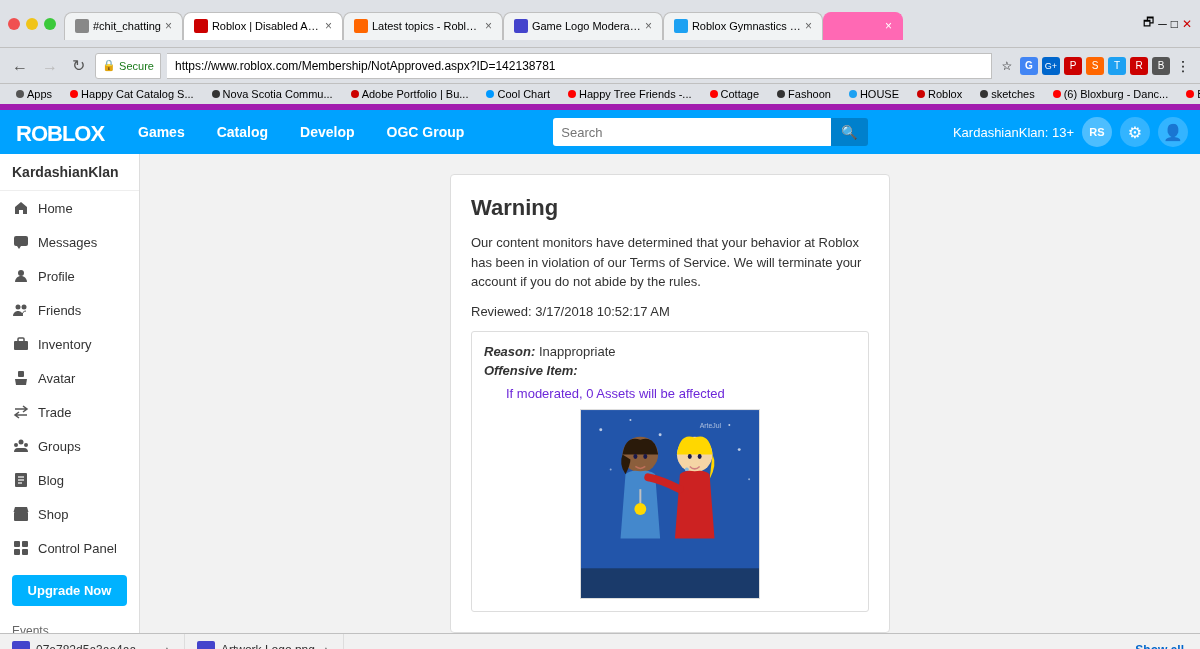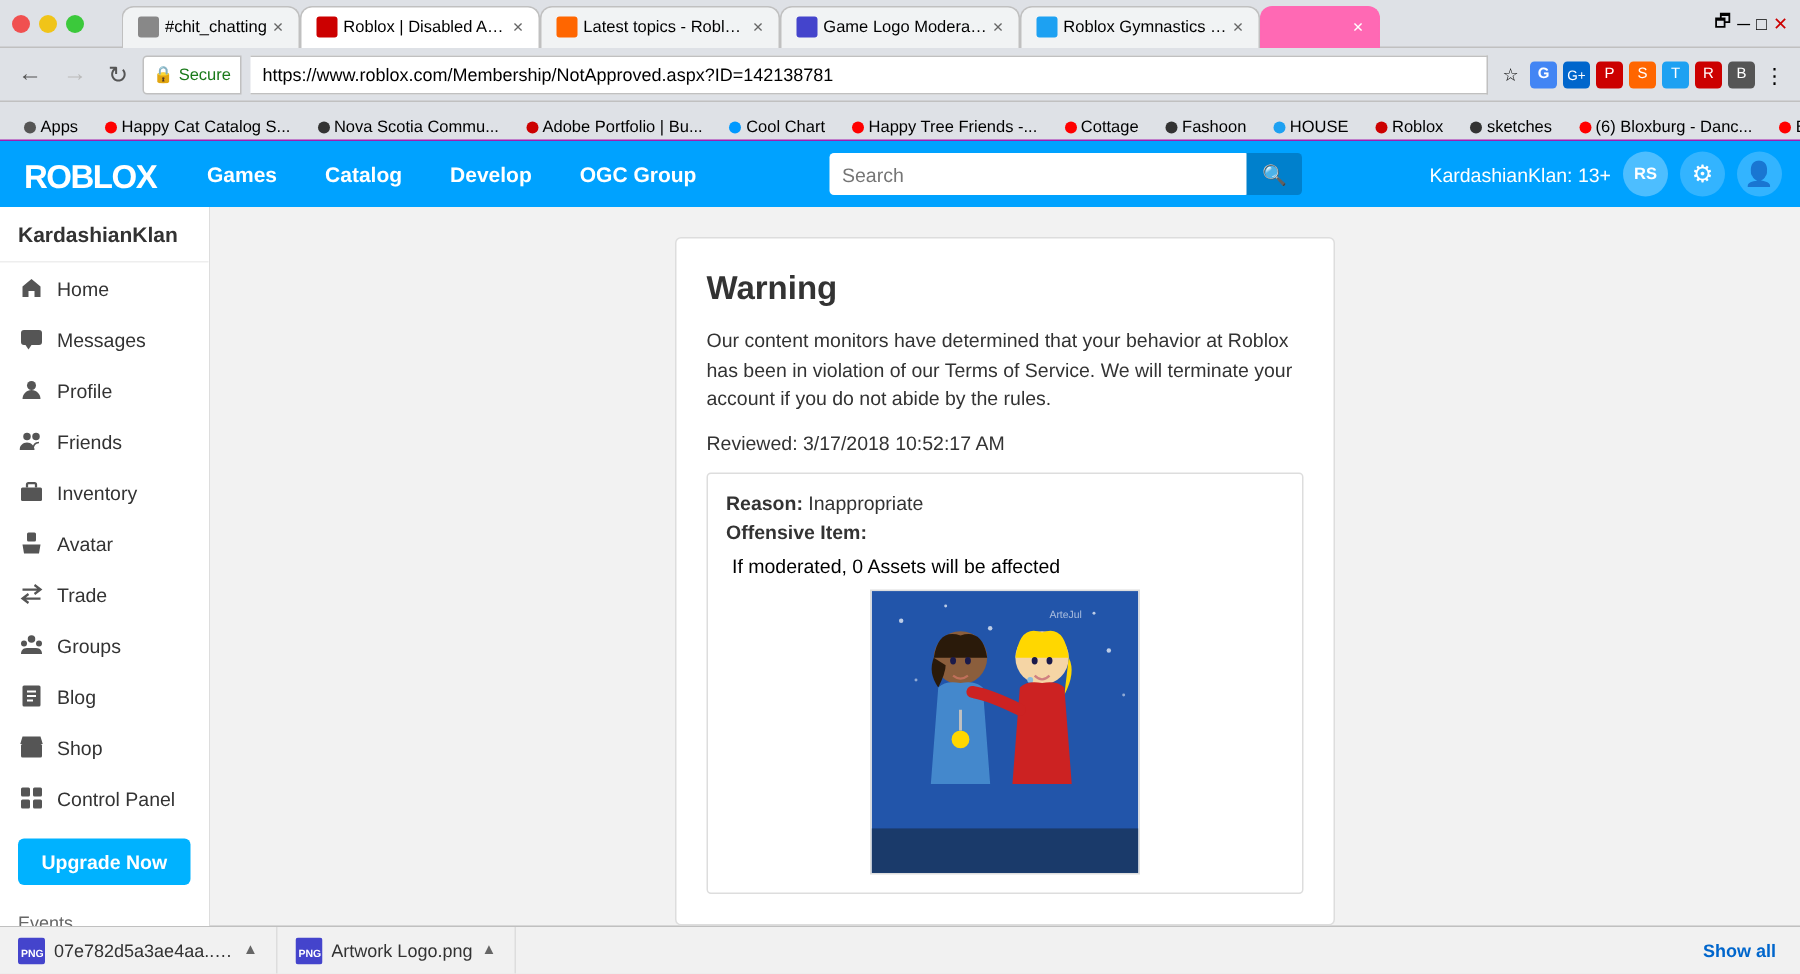--- a/index.html
+++ b/index.html
@@ -1,19 +1,19 @@
 <!DOCTYPE html>
 <html><head>
   <meta charset="utf-8">
   <style>
     * { margin: 0; padding: 0; box-sizing: border-box; }
     body { font-family: Arial, sans-serif; font-size: 13px; background: #e8e8e8; overflow: hidden; width: 1200px; height: 649px; }
 
     
-    .browser-top { background: #dee1e6; height: 32px; display: flex; align-items: center; border-bottom: 1px solid #c0c0c0; gap: 17px; }
+    .browser-top { background: #dee1e6; height: 48px; display: flex; align-items: center; border-bottom: 1px solid #c0c0c0; }
     .tab-bar { display: flex; height: 32px; align-items: flex-end; flex: 1; overflow: hidden; }
     .tab { display: flex; align-items: center; height: 28px; padding: 0 10px; font-size: 11px; border-radius: 8px 8px 0 0; background: #f1f3f4; border: 1px solid #c0c0c0; border-bottom: none; max-width: 160px; min-width: 80px; cursor: pointer; position: relative; white-space: nowrap; overflow: hidden; text-overflow: ellipsis; gap: 4px; }
     .tab.active { background: #fff; z-index: 1; }
     .tab-favicon { width: 14px; height: 14px; border-radius: 2px; flex-shrink: 0; }
     .tab-label { font-size: 11px; overflow: hidden; text-overflow: ellipsis; white-space: nowrap; flex: 1; }
     .tab-close { font-size: 12px; color: #666; flex-shrink: 0; }
     .browser-controls { display: flex; align-items: center; gap: 6px; padding: 0 8px; }
     .ctrl-btn { width: 12px; height: 12px; border-radius: 50%; border: none; cursor: pointer; }
     .ctrl-min { background: #f0c419; }
     .ctrl-max { background: #3bc93b; }
@@ -22,21 +22,21 @@
     
     .address-row { background: #dee1e6; height: 36px; display: flex; align-items: center; gap: 6px; padding: 0 8px; border-bottom: 1px solid #c0c0c0; }
     .nav-btn { background: none; border: none; cursor: pointer; font-size: 16px; color: #555; padding: 2px 4px; }
     .nav-btn:disabled { color: #bbb; cursor: default; }
     .secure-badge { display: flex; align-items: center; gap: 3px; background: #fff; border: 1px solid #c0c0c0; border-radius: 3px 0 0 3px; padding: 2px 6px; font-size: 11px; color: #1a7a1a; height: 26px; }
     .address-bar { flex: 1; height: 26px; border: 1px solid #c0c0c0; border-left: none; padding: 0 8px; font-size: 12px; background: #fff; outline: none; }
     .addr-icons { display: flex; gap: 4px; align-items: center; }
     .addr-icon { width: 18px; height: 18px; border-radius: 3px; display: flex; align-items: center; justify-content: center; font-size: 12px; cursor: pointer; }
 
     
-    .bookmarks-bar { background: #dee1e6; height: 26px; display: flex; align-items: flex-end; gap: 2px; padding: 0 8px; border-bottom: 1px solid #a21caf; overflow: hidden; }
+    .bookmarks-bar { background: #dee1e6; height: 26px; display: flex; align-items: center; gap: 2px; padding: 0 8px; border-bottom: 6px solid #a21caf; overflow: hidden; }
     .bookmark-item { display: flex; align-items: center; gap: 3px; padding: 2px 8px; font-size: 11px; cursor: pointer; border-radius: 3px; white-space: nowrap; }
     .bm-dot { width: 8px; height: 8px; border-radius: 50%; flex-shrink: 0; }
 
     
     .roblox-nav { background: #00a2ff; height: 44px; display: flex; align-items: center; gap: 0; }
     .roblox-logo { padding: 0 16px; font-size: 22px; font-weight: 900; color: #fff; letter-spacing: -1px; }
     .nav-links { display: flex; gap: 0; }
     .nav-link { color: #fff; text-decoration: none; padding: 0 16px; height: 44px; display: flex; align-items: center; font-size: 14px; font-weight: bold; cursor: pointer; }
     .search-bar { flex: 1; display: flex; align-items: center; justify-content: center; }
     .search-input { width: 280px; height: 28px; border: none; border-radius: 3px; padding: 0 8px; font-size: 13px; outline: none; }
@@ -59,22 +59,22 @@
     
     .main-content { flex: 1; overflow-y: auto; padding: 20px; }
     .warning-box { background: #fff; border: 1px solid #ddd; border-radius: 4px; max-width: 440px; margin: 0 auto; padding: 20px; }
     .warning-title { font-size: 22px; font-weight: bold; color: #333; margin-bottom: 12px; }
     .warning-text { font-size: 13px; color: #333; line-height: 1.5; margin-bottom: 12px; }
     .warning-reviewed { font-size: 13px; color: #333; margin-bottom: 12px; }
     .warning-mod-note { font-size: 13px; color: #333; margin-bottom: 12px; line-height: 1.5; }
     .warning-mod-note strong { font-weight: bold; }
     .reason-box { border: 1px solid #ddd; border-radius: 3px; padding: 12px; }
     .reason-line { font-size: 13px; color: #333; margin-bottom: 4px; }
-    .reason-line strong { font-weight: bold; }
-    .assets-line { font-size: 13px; color: #000000; margin: 8px 0 8px 4px; }
+    .reason-line strong { font-weight: bold; font-style: italic; }
+    .assets-line { font-size: 13px; color: #6d28d9; margin: 8px 0 8px 22px; }
     .image-box { border: 1px solid #ddd; background: #fff; display: flex; align-items: center; justify-content: center; overflow: hidden; }
 
     
     .downloads-bar { background: #f1f1f1; border-top: 1px solid #c0c0c0; height: 32px; display: flex; align-items: center; gap: 0; }
     .download-item { display: flex; align-items: center; gap: 6px; padding: 0 12px; height: 32px; border-right: 1px solid #ddd; cursor: pointer; }
     .dl-icon { width: 18px; height: 18px; }
     .dl-name { font-size: 12px; color: #333; max-width: 120px; overflow: hidden; text-overflow: ellipsis; white-space: nowrap; }
     .dl-caret { font-size: 10px; color: #666; }
     .show-all-btn { margin-left: auto; padding: 0 16px; font-size: 12px; color: #0066cc; cursor: pointer; font-weight: bold; }
 

